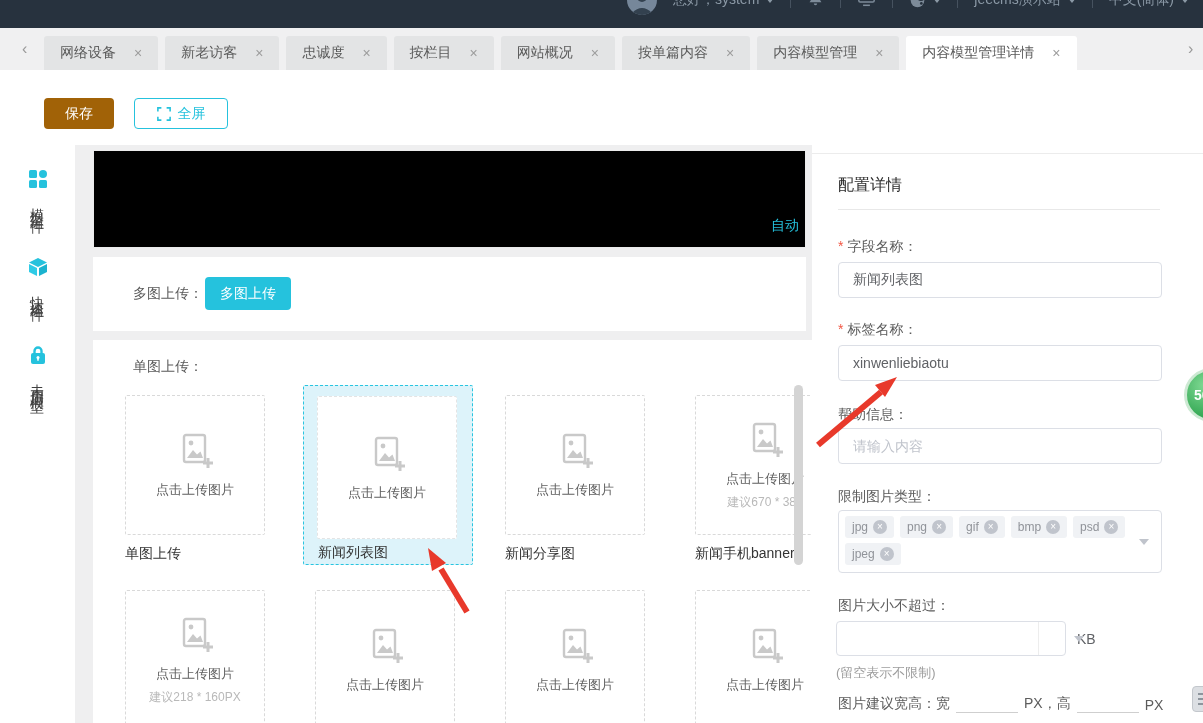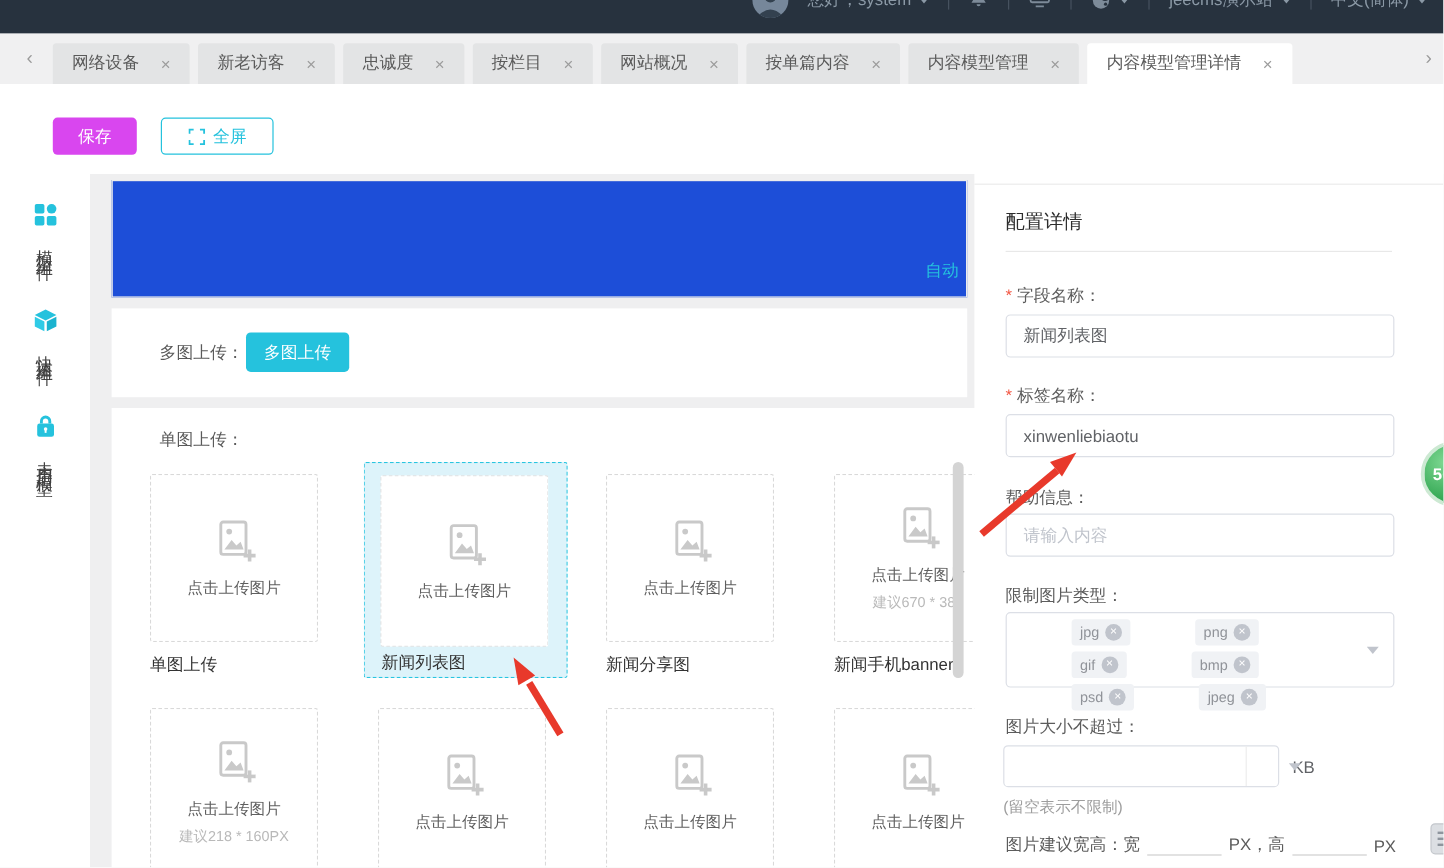--- a/index.html
+++ b/index.html
@@ -19,30 +19,30 @@
   .tabbar { position:absolute; left:0; top:28px; width:1203px; height:42px; background:#f0f0f1; }
   .tab-chevron { position:absolute; top:12px; font-size:16px; color:#9a9a9a; cursor:pointer; }
   .tab-chevron.left { left:22px; } .tab-chevron.right { left:1188px; }
   .tabs { position:absolute; left:44px; top:8px; display:flex; gap:7px; }
   .tab { height:34px; display:flex; align-items:center; padding:0 16px; background:#e3e4e5; border-radius:3px 3px 0 0; font-size:14px; color:#5a5a5a; cursor:pointer; white-space:nowrap; }
   .tab.active { background:#fff; }
   .tab .tab-close { margin-left:18px; color:#9c9c9c; font-size:14px; line-height:1; }
 
   
   .toolbar { position:absolute; left:0; top:70px; width:1203px; height:75px; background:#fff; }
-  .btn-save { position:absolute; left:44px; top:28px; width:70px; height:31px; background:#d946ef; color:#fff; border:none; border-radius:4px; font-size:14px; cursor:pointer; }
+  .btn-save { position:absolute; left:44px; top:28px; width:70px; height:31px; background:#a16207; color:#fff; border:none; border-radius:4px; font-size:14px; cursor:pointer; }
   .btn-full { position:absolute; left:134px; top:28px; width:94px; height:31px; background:#fff; color:#25c2dd; border:1px solid #25c2dd; border-radius:4px; font-size:14px; cursor:pointer; display:flex; align-items:center; justify-content:center; gap:7px; }
 
   
   .workspace { position:absolute; left:0; top:145px; width:1203px; height:578px; background:#efeff0; }
   .sidebar { position:absolute; left:0; top:145px; width:75px; height:578px; background:#fff; display:flex; flex-direction:column; align-items:center; padding-top:24px; gap:44px; }
   .side-item { display:flex; flex-direction:column; align-items:center; gap:8px; cursor:pointer; }
   .v-text { writing-mode:vertical-lr; text-orientation:upright; letter-spacing:4px; font-size:14px; color:#3f3f3f; }
 
-  .panel1 { position:absolute; left:93px; top:150px; width:713px; height:98px; background:#1d4ed8; border:1px solid #ececec; overflow:hidden; }
+  .panel1 { position:absolute; left:93px; top:150px; width:713px; height:98px; background:#000000; border:1px solid #ececec; overflow:hidden; }
   .autosave { position:absolute; right:6px; bottom:12px; color:#25c2dd; font-size:14px; white-space:nowrap; }
   .panel2 { position:absolute; left:93px; top:257px; width:713px; height:74px; background:#fff; }
   .multi-label { position:absolute; left:40px; top:28px; font-size:14px; color:#5a5a5a; }
   .btn-multi { position:absolute; left:112px; top:20px; width:86px; height:33px; background:#25c2dd; color:#fff; border:none; border-radius:4px; font-size:14px; cursor:pointer;text-align:center; }
   .panel3 { position:absolute; left:93px; top:340px; width:841px; height:383px; background:#fff; overflow:hidden; }
   .single-label { position:absolute; left:40px; top:18px; font-size:14px; color:#5a5a5a; }
 
   .ucard { position:absolute; width:140px; height:140px; background:#fff; border:1px dashed #d9d9d9; border-radius:2px; display:flex; flex-direction:column; align-items:center; justify-content:center; gap:10px; cursor:pointer; }
   .ucard .utxt { font-size:13px; color:#5f5f5f; white-space:nowrap; }
   .ucard .uhint { font-size:12px; color:#b9b9b9; margin-top:-4px; white-space:nowrap; }
@@ -55,21 +55,21 @@
   
   .config { position:absolute; left:812px; top:145px; width:391px; height:578px; background:#fff; }
   .config-topline { position:absolute; left:0; right:0; top:8px; border-top:1px solid #ececec; }
   .cfg-title { position:absolute; left:26px; top:30px; font-size:16px; color:#2d2d2d; }
   .cfg-divider { position:absolute; left:26px; top:64px; width:322px; border-top:1px solid #e8e8e8; }
   .cfg-label { position:absolute; left:26px; font-size:14px; color:#5c5c5c; }
   .req { color:#f25643; margin-right:4px; }
   .ipt { position:absolute; left:26px; width:324px; height:36px; border:1px solid #dcdfe6; border-radius:4px; padding:0 14px; font-size:14px; color:#606266; background:#fff; outline:none; }
   .ipt::placeholder { color:#c0c4cc; }
   .tags-box { position:absolute; left:26px; top:365px; width:324px; height:63px; border:1px solid #dcdfe6; border-radius:4px; padding:5px 34px 5px 6px; display:flex; flex-wrap:wrap; gap:5px 6px; align-content:flex-start; cursor:pointer; }
-  .tag { display:inline-flex; align-items:center; gap:5px; height:22px; background:#f0f2f5; border-radius:3px; padding:0 7px; font-size:12px; color:#909399;margin-left:48px; }
+  .tag { display:inline-flex; align-items:center; gap:5px; height:22px; background:#f0f2f5; border-radius:3px; padding:0 7px; font-size:12px; color:#909399; }
   .tag-x { width:14px; height:14px; border-radius:50%; background:#c0c4cc; color:#fff; font-size:10px; line-height:14px; text-align:center; cursor:pointer; }
   .box-caret { position:absolute; right:12px; top:50%; margin-top:-3px; width:0; height:0; border-left:5px solid transparent; border-right:5px solid transparent; border-top:6px solid #c0c4cc; }
   .size-box { position:absolute; left:24px; top:476px; width:230px; height:35px; border:1px solid #dcdfe6; border-radius:4px; display:flex; }
   .size-input { flex:1; border:none; outline:none; padding:0 10px; font-size:14px; color:#606266; background:transparent; }
   .size-unit { position:relative; width:92px; border-left:1px solid #ededed; display:flex; align-items:center; padding-left:38px; font-size:14px; color:#606266; cursor:pointer; }
   .cfg-hint { position:absolute; left:24px; top:519px; font-size:13px; color:#9d9d9d; }
   .dim-row { position:absolute; left:26px; top:550px; display:flex; align-items:flex-end; font-size:14px; color:#5c5c5c; white-space:nowrap; }
   .dim-underline { width:62px; height:18px; border:none; border-bottom:1px solid #cfcfcf; outline:none; margin:0 6px; background:transparent; font-size:13px; color:#606266; }
 
   

